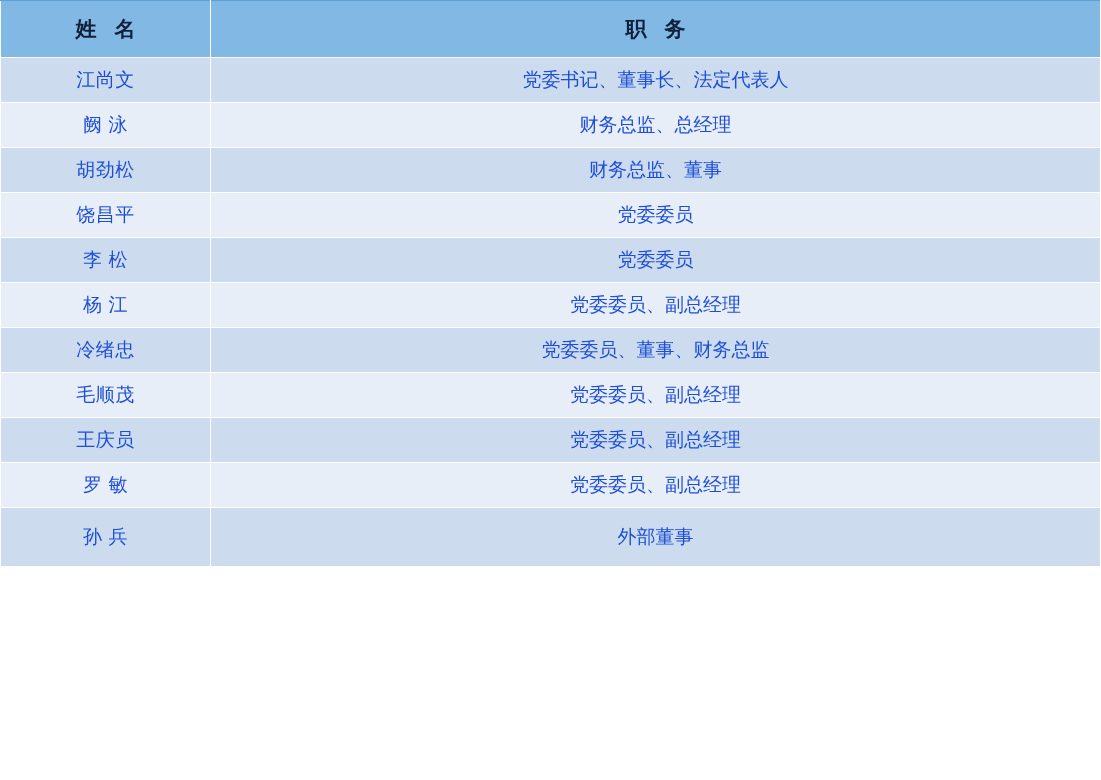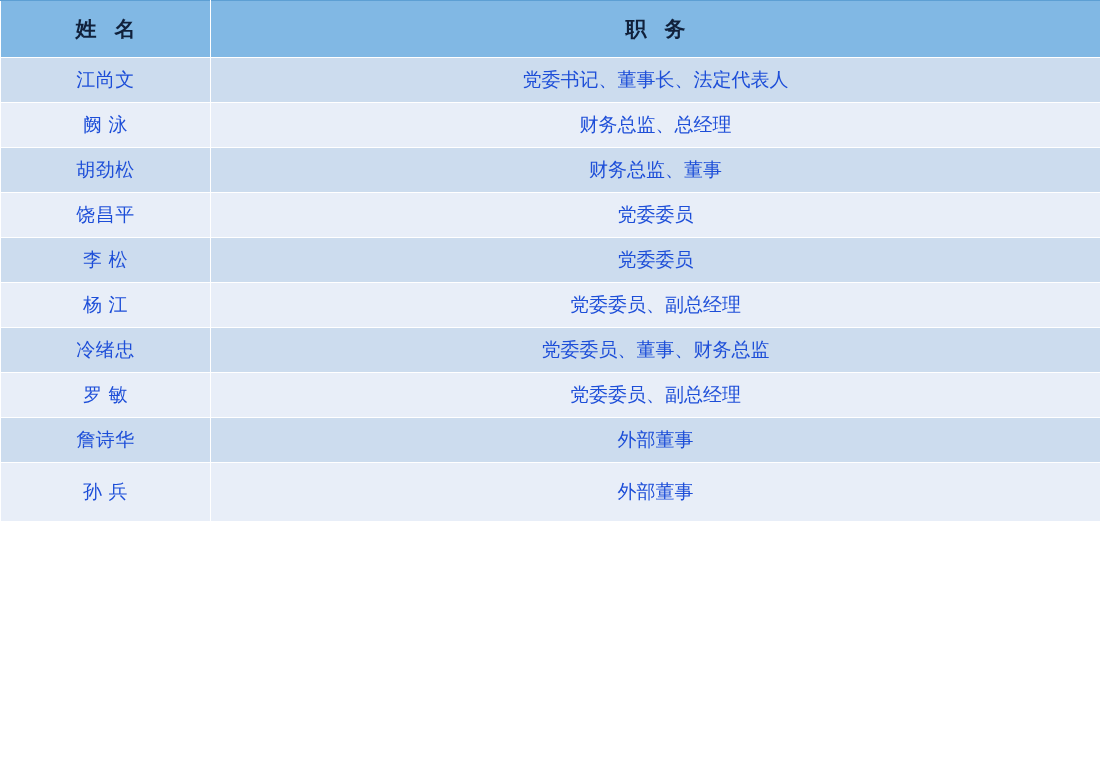--- a/index.html
+++ b/index.html
@@ -98,26 +98,30 @@
         </tr>
         <tr>
           <td class="name">杨 江</td>
           <td class="title">党委委员、副总经理</td>
         </tr>
         <tr>
           <td class="name">冷绪忠</td>
           <td class="title">党委委员、董事、财务总监</td>
         </tr>
         <tr>
-          <td class="name">罗 敏</td>
+          <td class="name">毛顺茂</td>
           <td class="title">党委委员、副总经理</td>
         </tr>
         <tr>
-          <td class="name">詹诗华</td>
-          <td class="title">外部董事</td>
+          <td class="name">王庆员</td>
+          <td class="title">党委委员、副总经理</td>
+        </tr>
+        <tr>
+          <td class="name">罗 敏</td>
+          <td class="title">党委委员、副总经理</td>
         </tr>
         <tr>
           <td class="name">孙 兵</td>
           <td class="title">外部董事</td>
         </tr>
       </tbody>
   </table>
 </div>
 
 </body></html>

